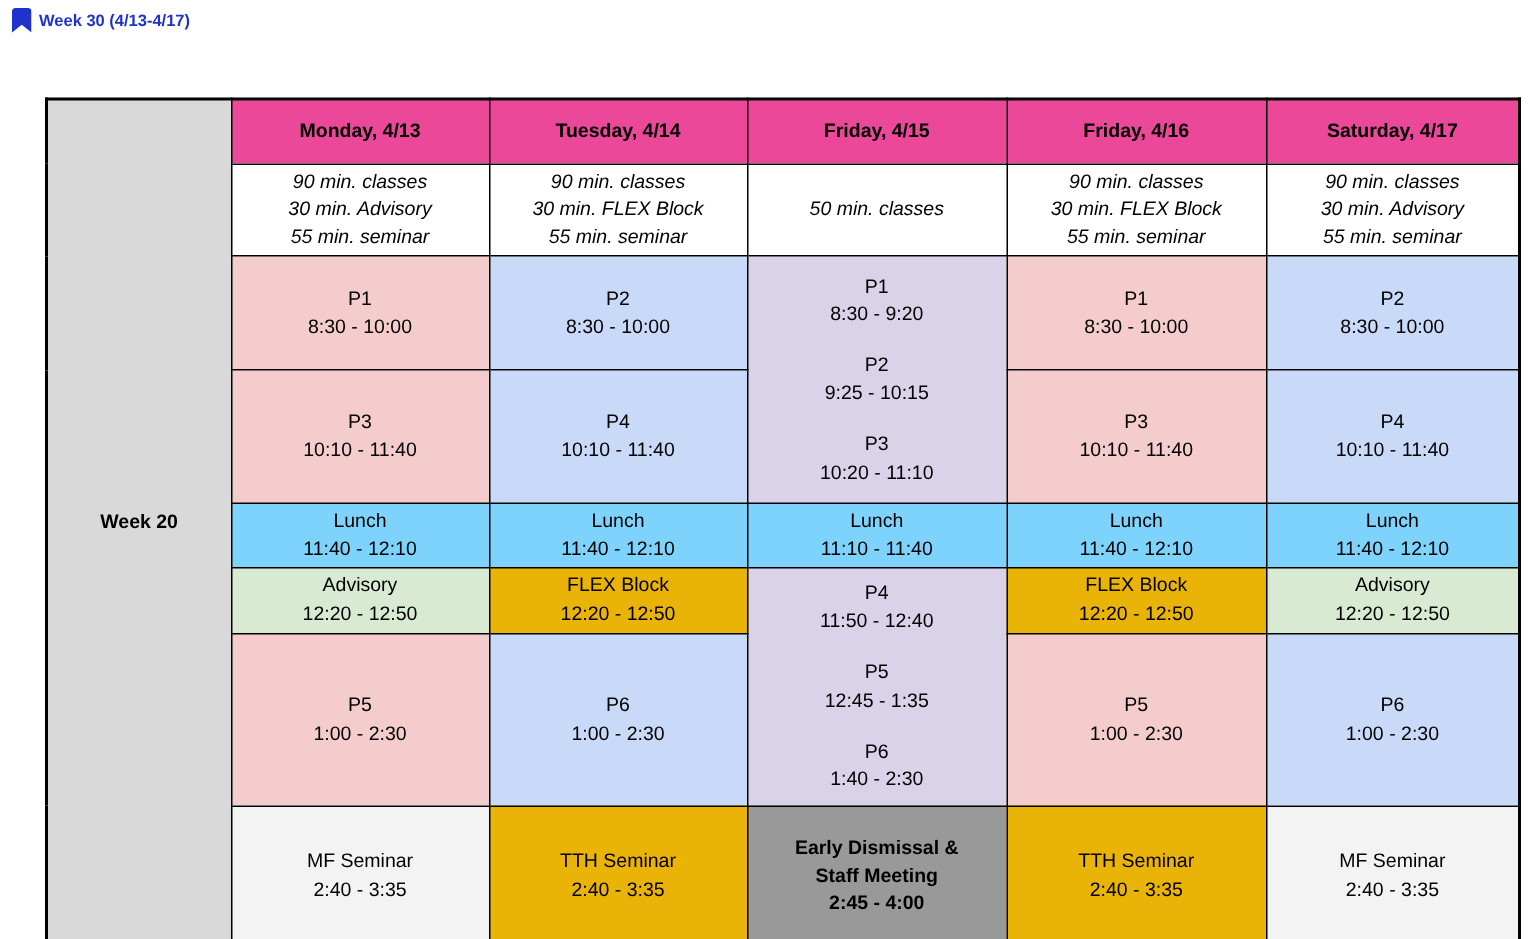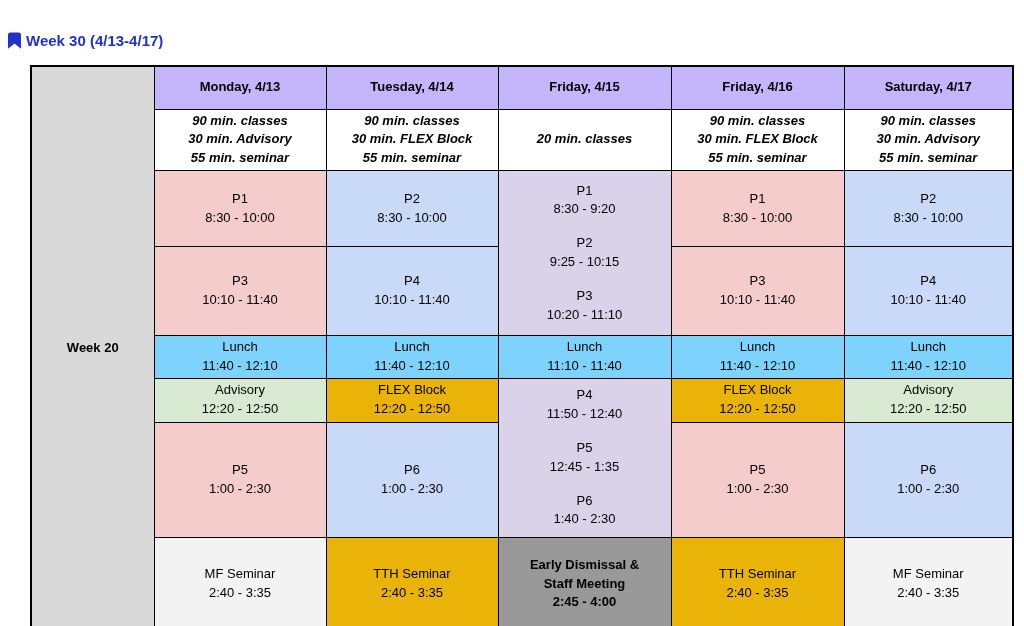--- a/index.html
+++ b/index.html
@@ -6,41 +6,41 @@
   html, body {
     width: 1024px; height: 626px;
     background: #ffffff;
     font-family: "Liberation Sans", "DejaVu Sans", sans-serif;
     color: #000000;
     overflow: hidden;
   }
   .page-title {
     position: absolute; left: 8px; top: 5px;
     display: flex; align-items: center; gap: 5px;
-    color: #2032cc; font-weight: bold; font-size: 15px; margin-top: 27px;
+    color: #2032cc; font-weight: bold; font-size: 11px;
   }
   .bookmark-icon { width: 13px; height: 17px; display: block; }
   table.schedule {
     position: absolute; left: 30px; top: 65px;
     width: 982px;
     border-collapse: collapse;
     table-layout: fixed;
     border: 2px solid #000;
   }
   table.schedule td {
     border: 1px solid #000;
     text-align: center;
     vertical-align: middle;
     font-size: 13px;
     line-height: 1.45;
     padding: 2px;
   }
   .week-cell { background: #d9d9d9; font-size: 20px; font-weight: bold; }
-  .day-header { background: #c4b5fd; font-size: 15px; font-weight: bold; }
-  .desc { background: #ffffff; font-style: italic; font-size: 11px; line-height: 1.35; font-weight: bold; }
+  .day-header { background: #ec4899; font-size: 15px; font-weight: bold; }
+  .desc { background: #ffffff; font-style: italic; font-size: 11px; line-height: 1.35; }
   .pink   { background: #f4cccc; }
   .blue   { background: #c9daf8; }
   .purple { background: #d9d2e9; }
   .peach  { background: #7dd3fc; }
   .green  { background: #d9ead3; }
   .white  { background: #eab308; }
   .lgray  { background: #f3f3f3; }
   .dgray  { background: #999999; font-weight: bold; }
   .stack {
     display: flex; flex-direction: column;
@@ -86,21 +86,21 @@
       <span class="block-line">90 min. classes</span>
       <span class="block-line">30 min. Advisory</span>
       <span class="block-line">55 min. seminar</span>
     </td>
     <td class="desc">
       <span class="block-line">90 min. classes</span>
       <span class="block-line">30 min. FLEX Block</span>
       <span class="block-line">55 min. seminar</span>
     </td>
     <td class="desc">
-      <span class="block-line">20 min. classes</span>
+      <span class="block-line">50 min. classes</span>
     </td>
     <td class="desc">
       <span class="block-line">90 min. classes</span>
       <span class="block-line">30 min. FLEX Block</span>
       <span class="block-line">55 min. seminar</span>
     </td>
     <td class="desc">
       <span class="block-line">90 min. classes</span>
       <span class="block-line">30 min. Advisory</span>
       <span class="block-line">55 min. seminar</span>

